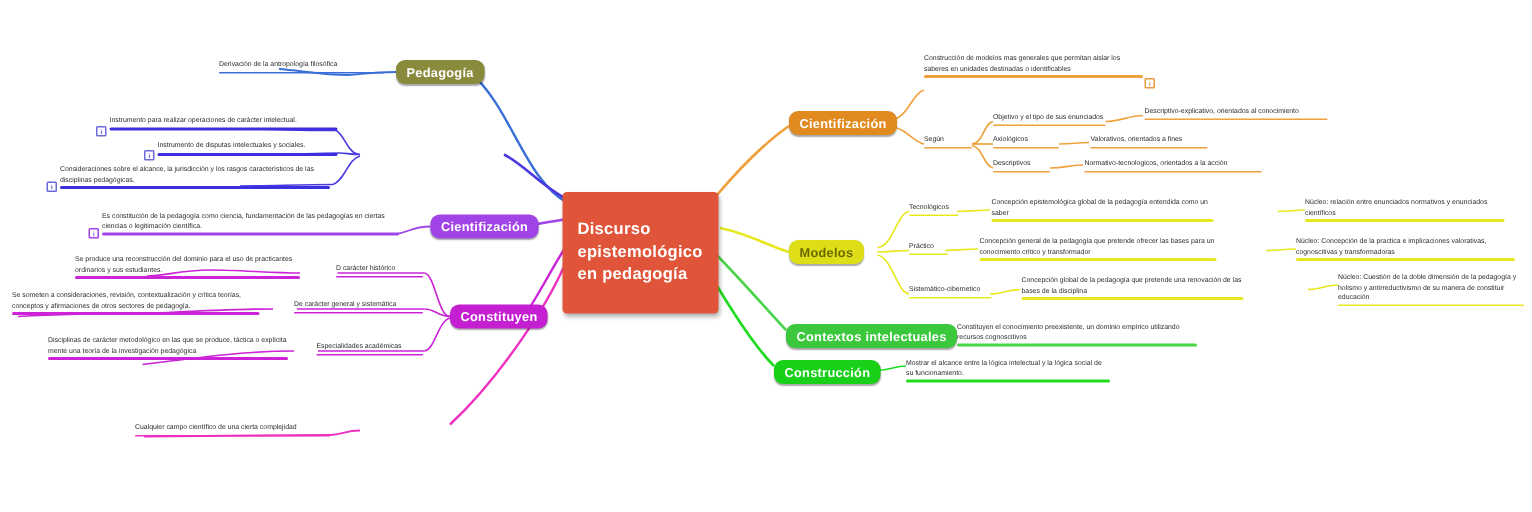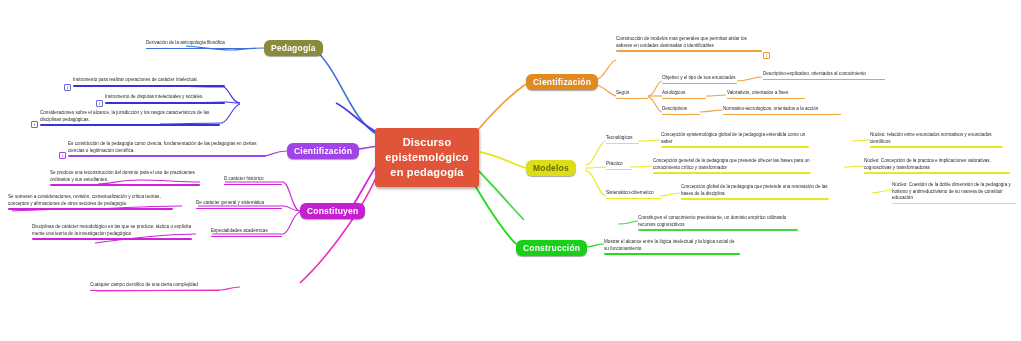--- a/index.html
+++ b/index.html
@@ -11,24 +11,23 @@
   .node{
     position:absolute;
     border-radius:5px;
     color:#ffffff;
     font-weight:bold;
     letter-spacing:.2px;
     white-space:nowrap;
     display:flex;align-items:center;
     box-shadow:0 1px 1px rgba(0,0,0,.35);
     box-sizing:border-box;
-    text-align:center;
   }
   .central{
-    padding:7px 10px;
+    padding:18px 10px;
     font-size:11px;
     line-height:1.35;
     white-space:normal;
     display:block;
     border-radius:3px;
     box-shadow:1px 2px 3px rgba(0,0,0,.3);
   }
   .lvl1{
     padding:3px 7px;
     font-size:8.5px;
@@ -148,20 +147,23 @@
 
 
   <div class="node lvl1" style="left:526px;top:74px;background:#e08a20;">
     <span>Cientifización</span>
   </div>
 
   <div class="node lvl1" style="left:526px;top:160px;background:#dede18;color:#6a6a00;">
     <span>Modelos</span>
   </div>
 
+  <div class="node lvl1" style="left:524px;top:216px;background:#3cc83c;">
+    <span>Contextos intelectuales</span>
+  </div>
 
   <div class="node lvl1" style="left:516px;top:240px;background:#18d018;">
     <span>Construcción</span>
   </div>
 
   <div class="leaf thin" style="left:146px;top:40px;width:110px;">
     <span class="txt">Derivación de la antropología filosófica</span>
     <span class="bar" style="background:#3a6fd8;"></span>
   </div>
 

